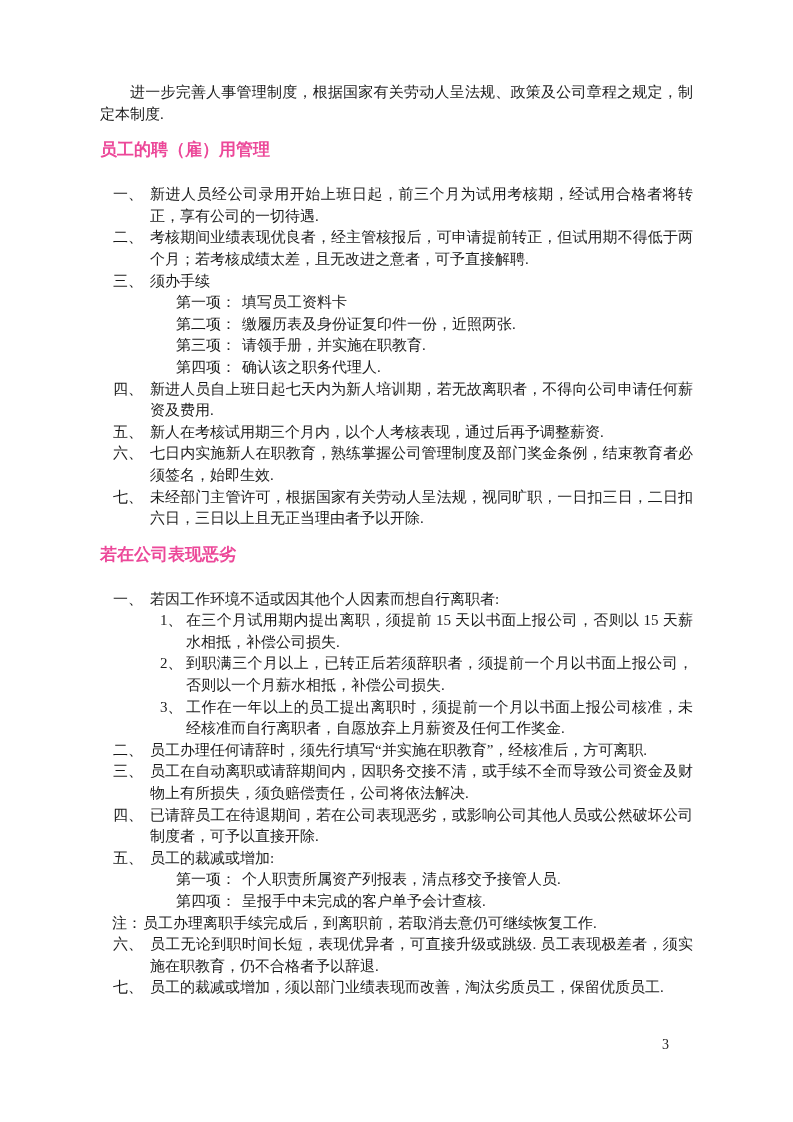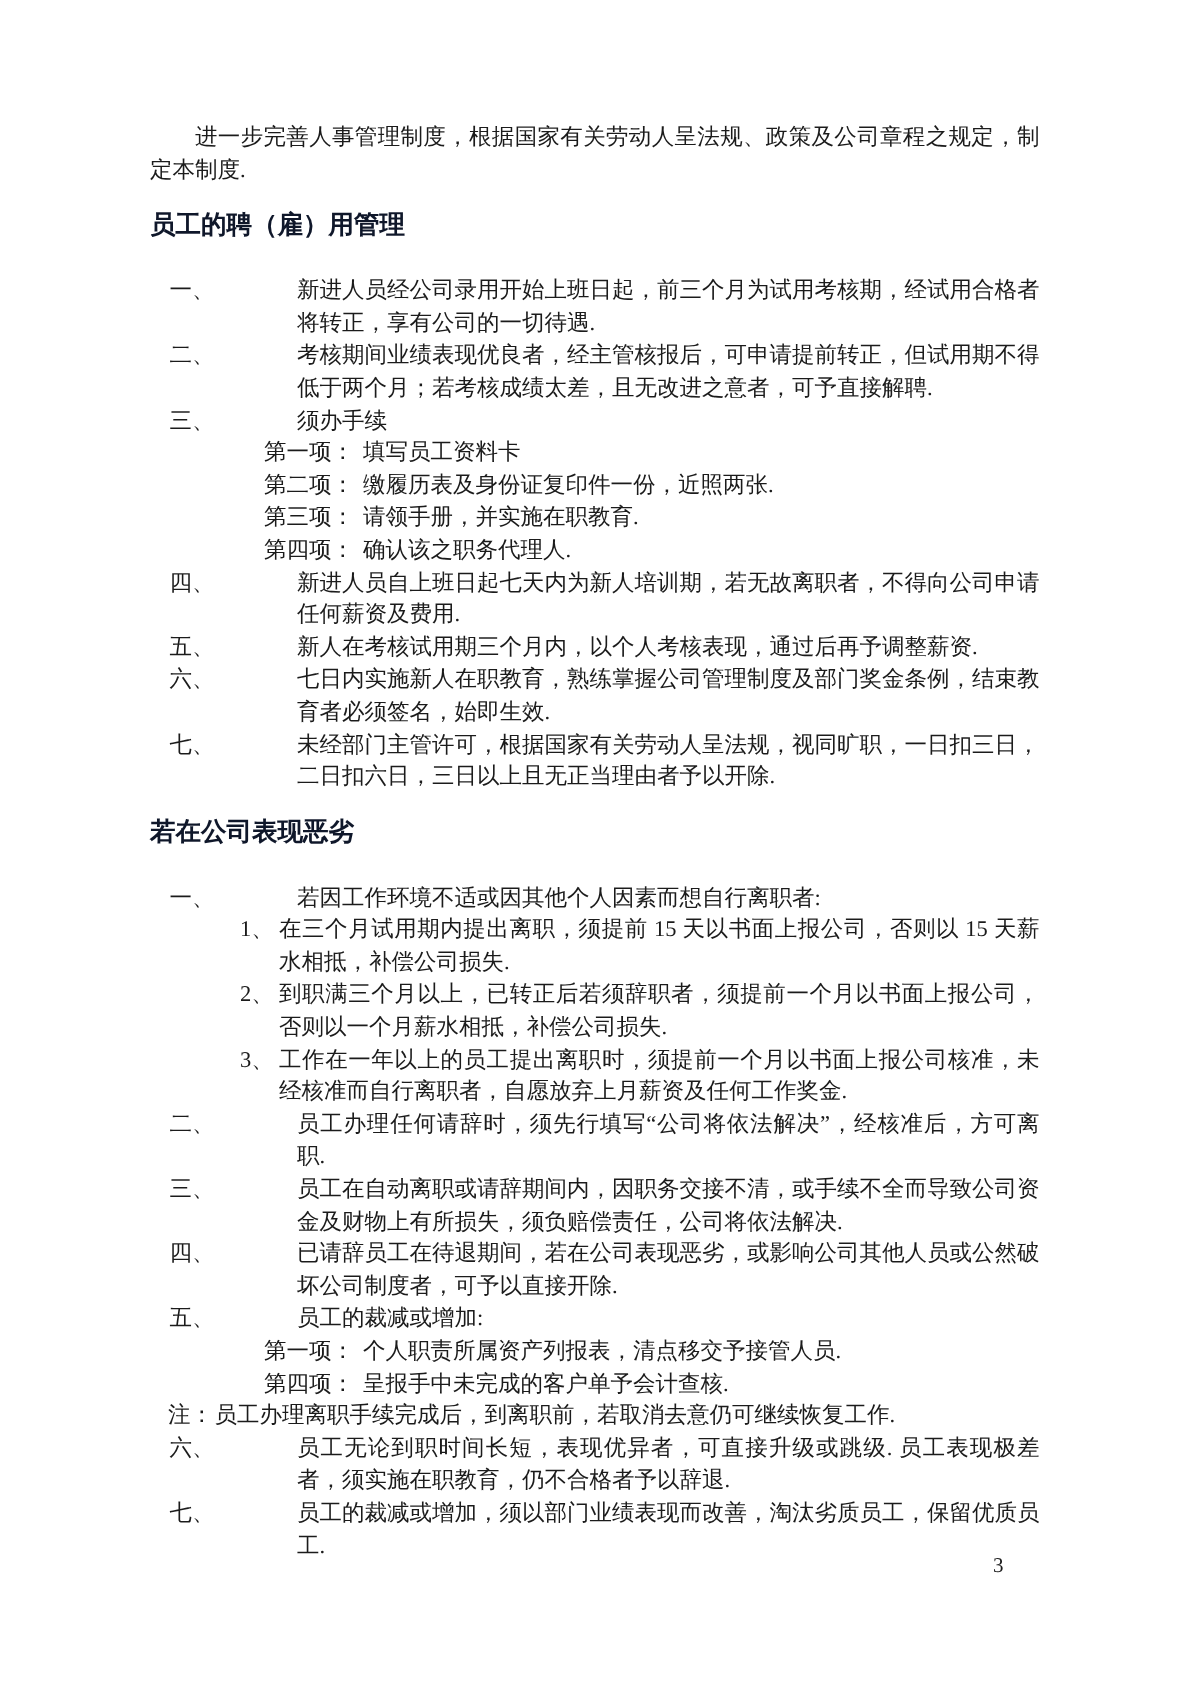--- a/index.html
+++ b/index.html
@@ -18,32 +18,32 @@
   }
   .intro {
     margin: 0 0 9px 0;
     text-indent: 2em;
     text-align: justify;
   }
   .heading {
     font-size: 17px;
     line-height: 24px;
     font-weight: bold;
-    color: #0f172a;
+    color: #ec4899;
     margin: 13px 0 22px 0;
   }
   .item {
     display: flex;
     text-align: justify;
   }
   .item .marker {
     flex: 0 0 37px;
     margin-left: 13px;
   }
-  .item .text { flex: 1; margin-left: 48px; }
+  .item .text { flex: 1; }
   .sub {
     margin-left: 76px;
     text-align: justify;
     font-family: Liberation Serif, serif;
   }
   .sub .submarker { margin-right: 6px; }
   .num {
     display: flex;
     margin-left: 60px;
     text-align: justify;
@@ -130,21 +130,21 @@
   <div class="num">
     <span class="marker">2、</span>
     <span class="text">到职满三个月以上，已转正后若须辞职者，须提前一个月以书面上报公司，否则以一个月薪水相抵，补偿公司损失.</span>
   </div>
   <div class="num">
     <span class="marker">3、</span>
     <span class="text">工作在一年以上的员工提出离职时，须提前一个月以书面上报公司核准，未经核准而自行离职者，自愿放弃上月薪资及任何工作奖金.</span>
   </div>
   <div class="item">
     <span class="marker">二、</span>
-    <span class="text">员工办理任何请辞时，须先行填写“公司将依法解决”，经核准后，方可离职.</span>
+    <span class="text">员工办理任何请辞时，须先行填写“并实施在职教育”，经核准后，方可离职.</span>
   </div>
   <div class="item">
     <span class="marker">三、</span>
     <span class="text">员工在自动离职或请辞期间内，因职务交接不清，或手续不全而导致公司资金及财物上有所损失，须负赔偿责任，公司将依法解决.</span>
   </div>
   <div class="item">
     <span class="marker">四、</span>
     <span class="text">已请辞员工在待退期间，若在公司表现恶劣，或影响公司其他人员或公然破坏公司制度者，可予以直接开除.</span>
   </div>
   <div class="item">

